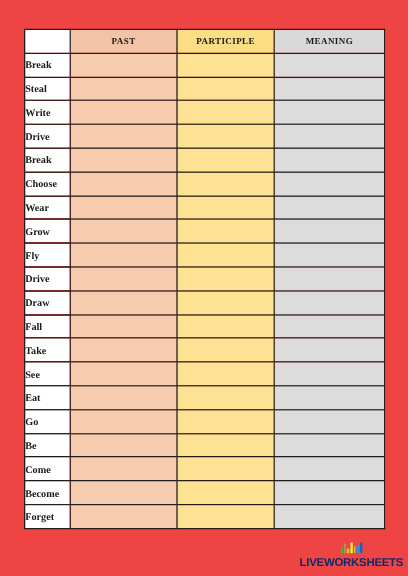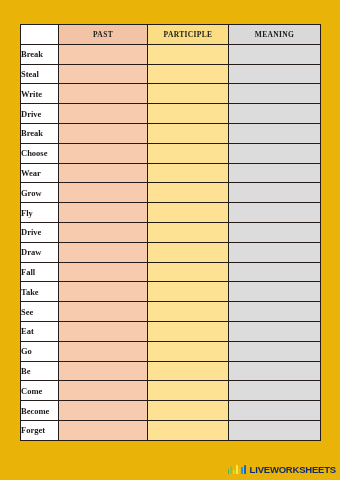--- a/index.html
+++ b/index.html
@@ -14,21 +14,21 @@
     font-family: "Liberation Serif", "DejaVu Serif", serif;
     overflow: hidden;
   }
 
   #worksheet {
     position: absolute;
     left: 0;
     top: 0;
     width: 340px;
     height: 480px;
-    background: #eab308;
+    background: #ef4444;
   }
 
   
   #verb-table {
     position: absolute;
     left: 20px;
     top: 24px;
     width: 300px;
     border-collapse: collapse;
     table-layout: fixed;
@@ -74,22 +74,23 @@
   .cell-past       { background: #f7cbae; }
   .cell-participle { background: #fde294; }
   .cell-meaning    { background: #dcdcdc; }
 
   
   #lw-logo {
     position: absolute;
     right: 4px;
     bottom: 6px;
     display: flex;
-    align-items: flex-start;
+    align-items: center;
     gap: 4px;
+    flex-direction: column;
   }
   #lw-logo .lw-bars {
     display: flex;
     align-items: flex-end;
     gap: 1px;
     height: 9px;
   }
   #lw-logo .lw-bars i {
     display: block;
     width: 1.7px;

